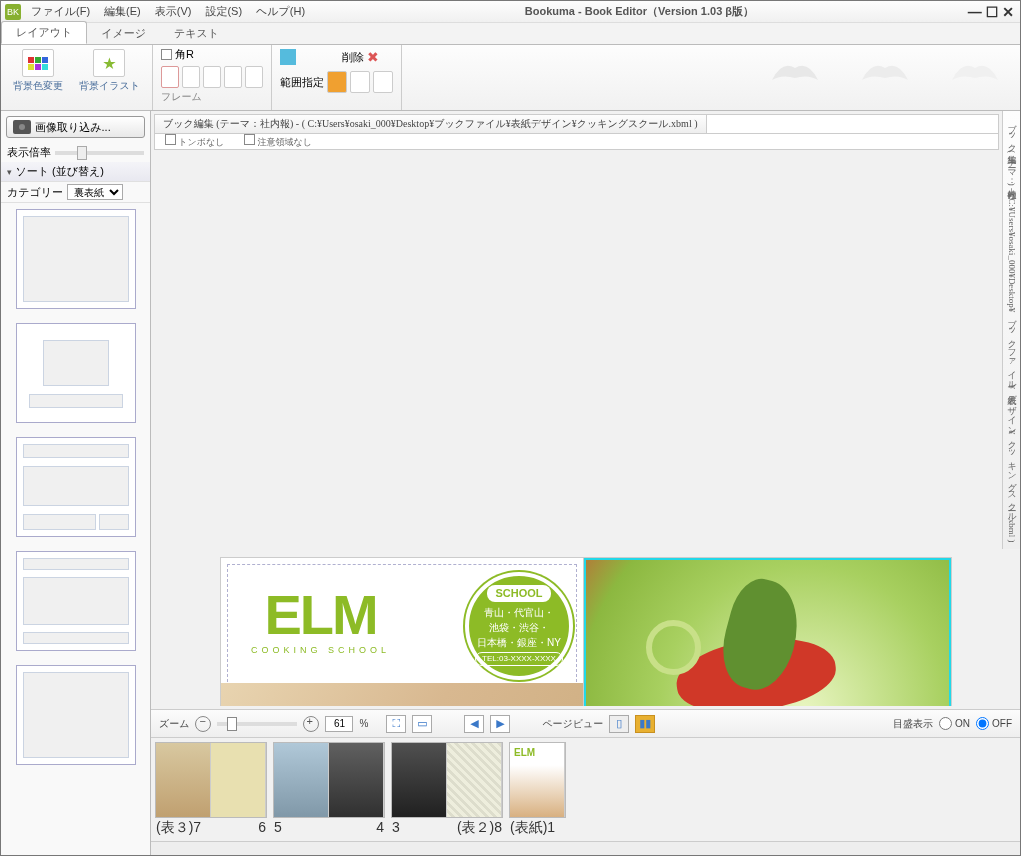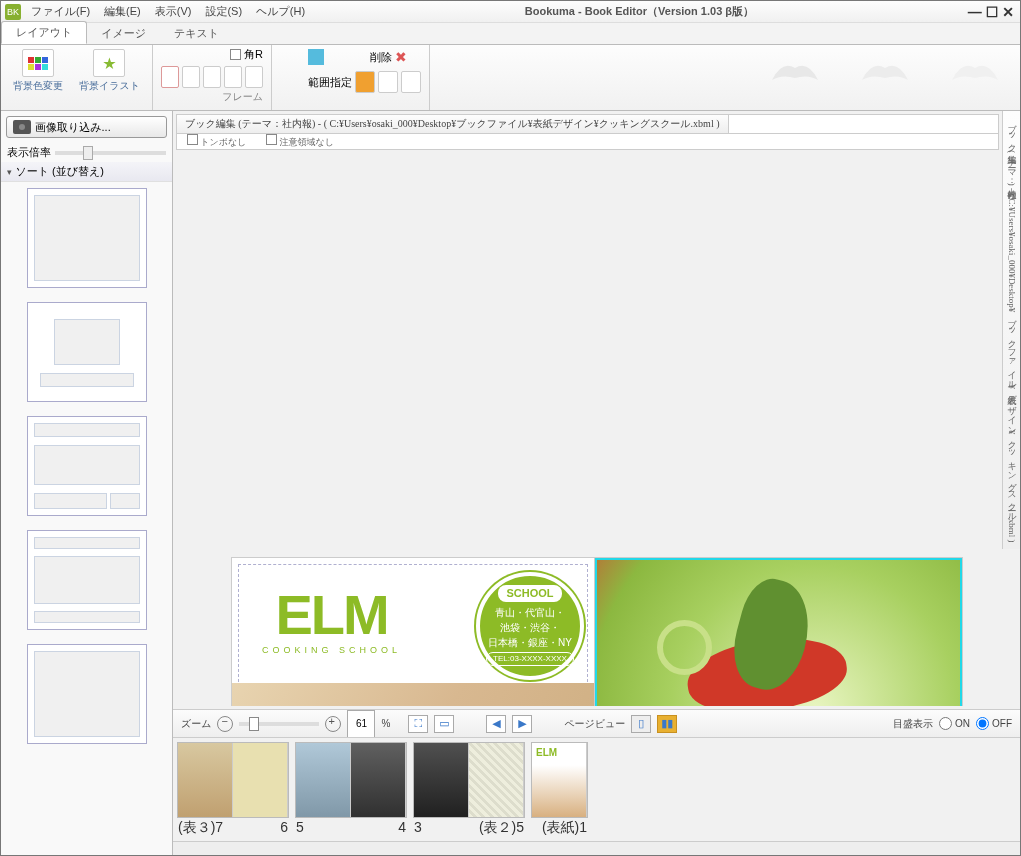--- a/index.html
+++ b/index.html
@@ -28,21 +28,21 @@
 .small-row { display:flex; gap:3px; align-items:center;}
 .small-btn { width:18px; height:22px; border:1px solid #ccc; background:#fff; border-radius:2px;}
 .section-caption { font-size:10px; color:#888; text-align:center; margin-top:2px;}
 .book-deco { position:absolute; right:20px; top:5px; display:flex; gap:40px;}
 .book-shape { width:50px; height:36px; }
 
 
 .main { display:flex; height: calc(856px - 22px - 22px - 66px - 2px); }
 
 
-.left-panel { width:172px; border-right:1px solid #bbb; background:#f9f9f9; display:flex; flex-direction:column;}
+.left-panel { width:150px; border-right:1px solid #bbb; background:#f9f9f9; display:flex; flex-direction:column;}
 .import-btn { margin:5px; height:22px; border:1px solid #999; background:linear-gradient(#fff,#e8e8e8); display:flex; align-items:center; gap:4px; padding:0 6px; border-radius:3px;}
 .cam-icon { width:18px; height:14px; background:#555; border-radius:2px; position:relative;}
 .cam-icon::before{content:""; position:absolute; width:6px;height:6px;background:#888;border-radius:50%;top:4px;left:6px;}
 .slider-row { display:flex; align-items:center; padding:2px 6px; gap:4px;}
 .mini-slider { flex:1; height:4px; background:#ddd; position:relative;}
 .mini-slider::after{content:"";position:absolute;width:8px;height:12px;background:#eee;border:1px solid #aaa;top:-5px;left:25%;}
 .panel-row { display:flex; align-items:center; padding:2px 6px; gap:4px; border-bottom:1px solid #e0e0e0;}
 .panel-row.header { background:linear-gradient(#f4f4f8,#e8e8f0); }
 .chev { color:#555; font-size:9px;}
 .mini-select { border:1px solid #aaa; background:#fff; height:16px; font-size:10px; padding:0 2px;}
@@ -76,21 +76,21 @@
 
 .vtab { width:18px; background:linear-gradient(#fdfdfd,#eee); border-left:1px solid #ccc; writing-mode:vertical-rl; font-size:9px; color:#666; padding:6px 2px; text-orientation:mixed;}
 
 
 .bottom-controls { height:28px; background:linear-gradient(#fcfcfc,#eee); border-top:1px solid #ccc; display:flex; align-items:center; padding:0 8px; gap:6px; font-size:10px; color:#444;}
 .zoom-icon { width:16px; height:16px; border:1px solid #888; border-radius:50%; position:relative;}
 .zoom-icon.minus::after{content:"−";position:absolute;top:-2px;left:3px;font-size:11px;color:#555;}
 .zoom-icon.plus::after{content:"+";position:absolute;top:-2px;left:2px;font-size:11px;color:#555;}
 .zoom-slider { width:80px; height:4px; background:#ddd; position:relative;}
 .zoom-slider::after{content:"";position:absolute;width:8px;height:12px;background:#fff;border:1px solid #888;top:-5px;left:12%;}
-.zoom-input { width:28px; height:28px; border:1px solid #aaa; text-align:center; font-size:10px;}
+.zoom-input { width:28px; height:16px; border:1px solid #aaa; text-align:center; font-size:10px;}
 .nav-btn { width:20px; height:18px; border:1px solid #aaa; background:#fff; display:flex; align-items:center; justify-content:center; color:#3a78c8; font-size:11px;}
 .radio-pill { display:inline-flex; align-items:center; gap:3px;}
 .radio-pill input{margin:0;}
 .spacer { flex:1; }
 
 
 .page-strip { height:104px; background:#f1f1f1; border-top:1px solid #ccc; display:flex; align-items:flex-start; padding:4px; gap:6px; overflow-x:auto;}
 .strip-item { display:flex; flex-direction:column; align-items:center; gap:1px;}
 .strip-thumb { height:76px; border:1px solid #bbb; background:#fff; display:flex;}
 .strip-thumb.sel { border:2px solid #22d8e8;}
@@ -142,35 +142,35 @@
         <span class="ribbon-label">背景色変更</span>
       </div>
       <div class="ribbon-large-btn">
         <div class="icon-box">
             <span style="color:#8b3;font-size:16px;">★</span>
           </div>
         <span class="ribbon-label">背景イラスト</span>
       </div>
     </div>
   </div>
-  <div class="ribbon-group" style="align-items:flex-end;">
+  <div class="ribbon-group" style="align-items:flex-start;">
     <div class="small-row" style="margin-bottom:4px;">
         <span class="checkbox"></span>
         <span>角R</span>
       </div>
     <div class="small-row">
       <span class="small-btn" style="border-color:#d99;"></span>
       <span class="small-btn"></span>
       <span class="small-btn"></span>
       <span class="small-btn"></span>
       <span class="small-btn"></span>
     </div>
     <div class="section-caption">フレーム</div>
   </div>
-  <div class="ribbon-group" style="align-items:flex-start;margin-left:28px;">
+  <div class="ribbon-group" style="align-items:flex-start;">
     <div class="small-row" style="height:20px;">
       <span style="width:16px;height:16px;background:#5bd;display:inline-block;"></span>
       <span style="width:40px;"></span>
       <span>削除</span>
       <span style="color:#d55;font-size:14px;">✖</span>
     </div>
     <div class="small-row" style="margin-top:4px;">
       <span>範囲指定</span>
       <span class="small-btn" style="background:#f0a030;width:20px;"></span>
       <span class="small-btn" style="width:20px;"></span>
@@ -197,20 +197,24 @@
       <span class="cam-icon"></span>
       <span>画像取り込み...</span>
     </div>
     <div class="slider-row">
       <span>表示倍率</span>
       <div class="mini-slider"></div>
     </div>
     <div class="panel-row header">
       <span class="chev">▾</span>
       <span>ソート (並び替え)</span>
+    </div>
+    <div class="panel-row">
+      <span>カテゴリー</span>
+      <select class="mini-select"><option>裏表紙</option></select>
     </div>
     <div class="thumb-list">
       <div class="thumb">
           <div class="ph" style="flex:1;"></div>
         </div>
       <div class="thumb">
           <div class="ph" style="height:46px;margin:10px 20px 0;"></div>
           <div class="ph" style="height:14px;margin:4px 6px 0;"></div>
         </div>
       <div class="thumb">
@@ -339,27 +343,27 @@
             <span class="strip-cap">4</span>
           </div>
       </div>
       <div class="strip-item">
         <div class="strip-thumb">
             <div class="strip-page" style="background:linear-gradient(#505050,#202020);"></div>
             <div class="strip-page" style="background:repeating-linear-gradient(45deg,#eed,#eed 3px,#ddc 3px,#ddc 6px);"></div>
           </div>
         <div style="display:flex;width:110px;justify-content:space-between;">
             <span class="strip-cap">3</span>
-            <span class="strip-cap">(表２)5</span>
+            <span class="strip-cap">(表２)8</span>
           </div>
       </div>
       <div class="strip-item">
         <div class="strip-thumb">
             <div class="strip-page" style="background:linear-gradient(#fff 30%,#d8b080);position:relative;">
               <div style="position:absolute;top:4px;left:4px;color:#8dbb26;font-weight:bold;font-size:10px;">ELM</div>
             </div>
           </div>
-        <div style="width:55px;text-align:right;"><span class="strip-cap">(表紙)1</span></div>
+        <div style="width:55px;text-align:left;"><span class="strip-cap">(表紙)1</span></div>
       </div>
     </div>
     <div class="hscroll"></div>
   </div>
 </div>
 
 </body></html>

